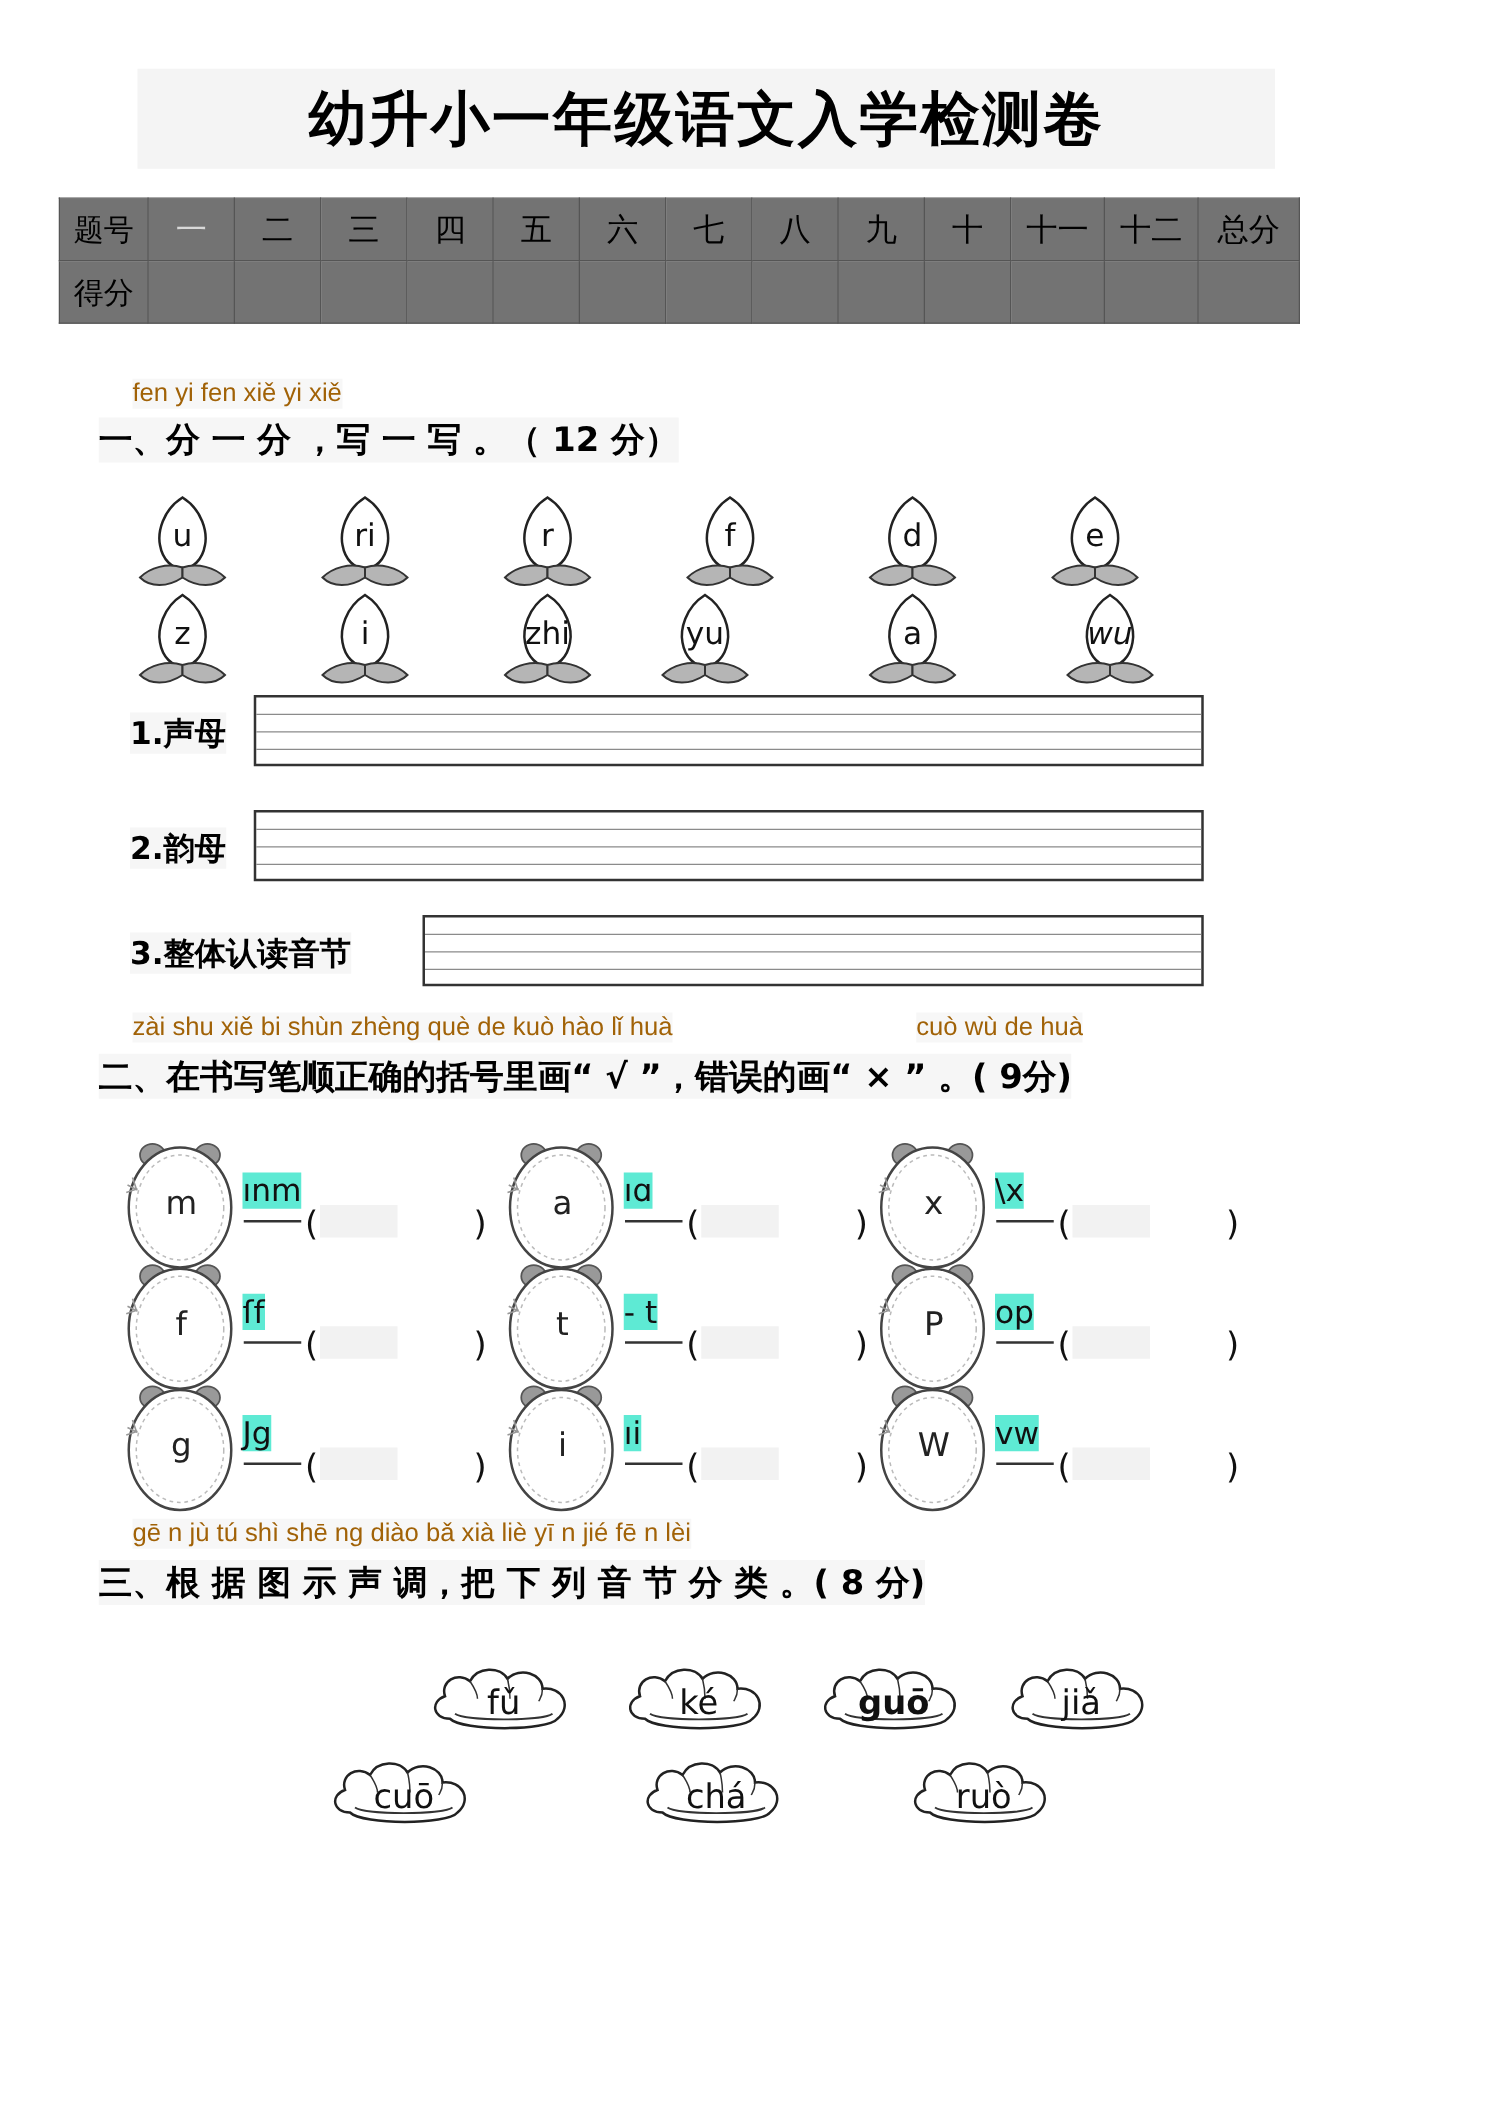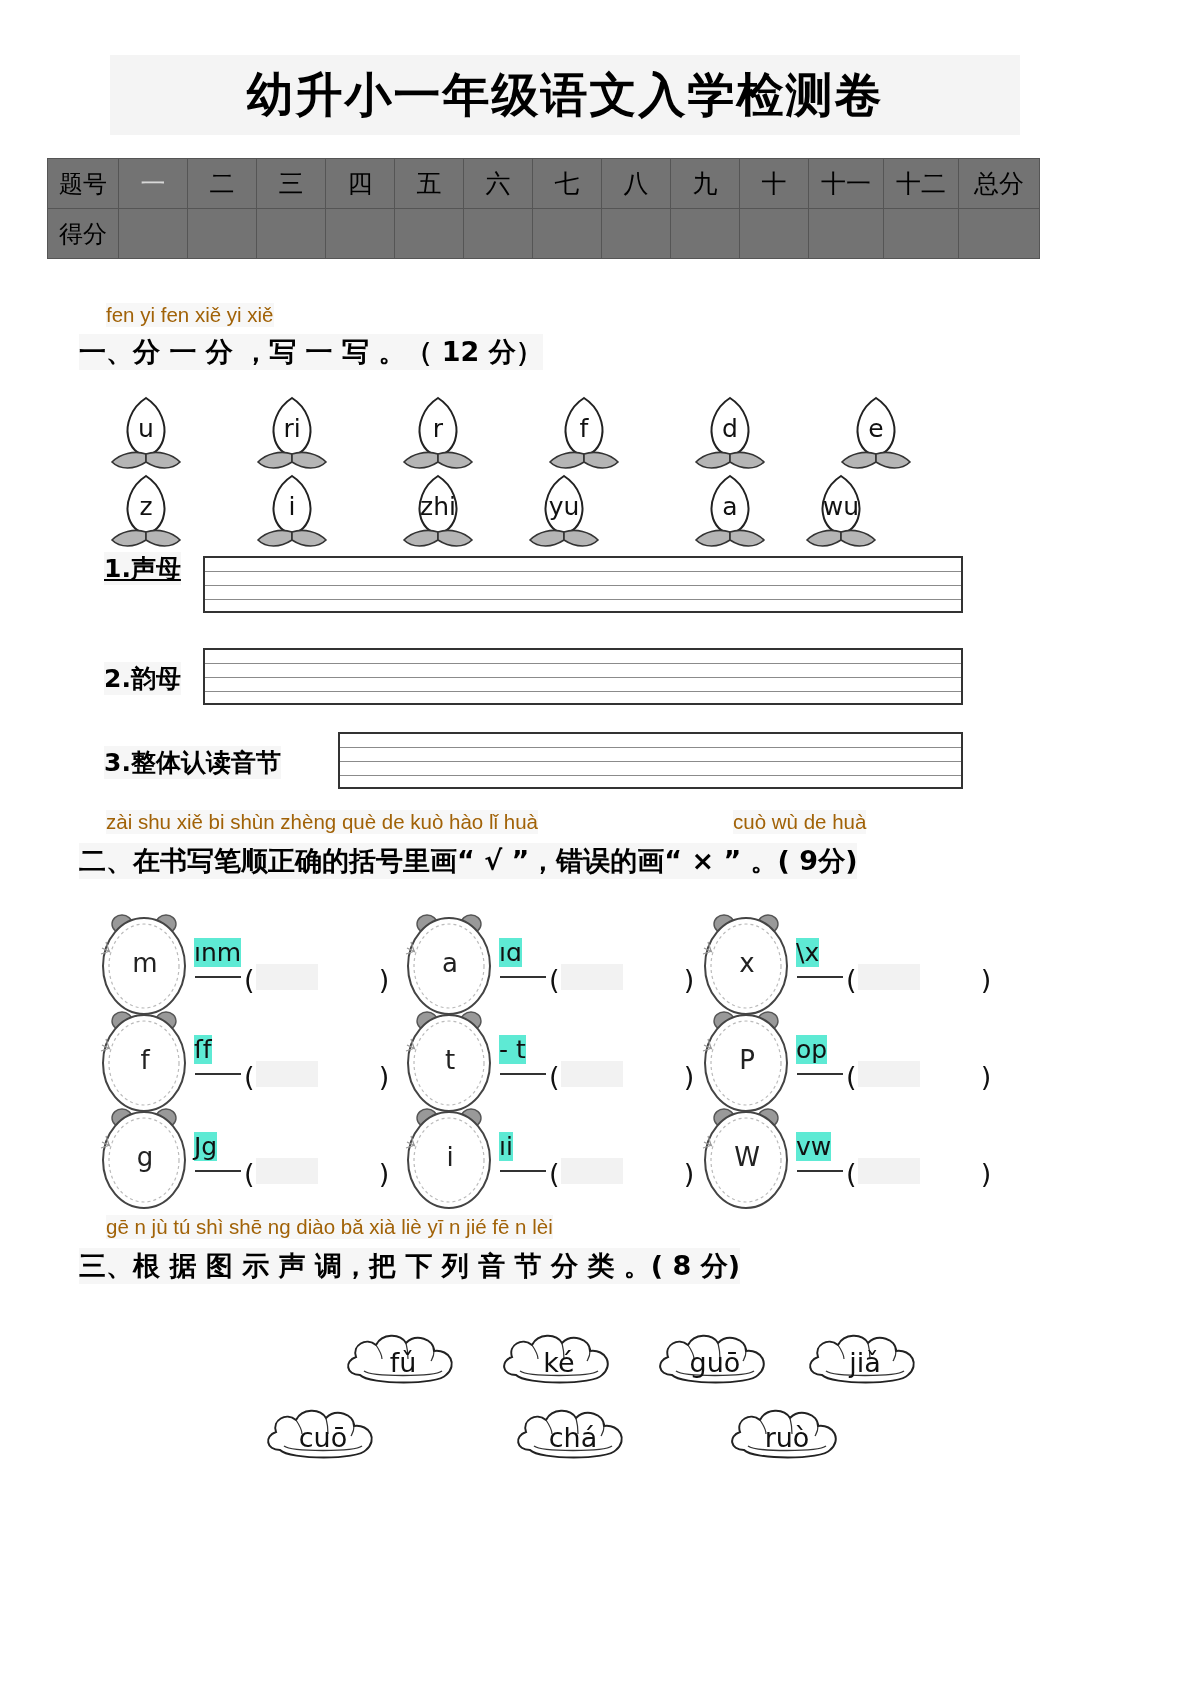--- a/index.html
+++ b/index.html
@@ -261,30 +261,30 @@
     <div class="lf-text">yu</div>
   </div>
   <div class="leafcard" style="left:674px;top:470px;">
     <svg width="112" height="92" viewBox="0 0 112 92">
       <path d="M56 6 C40 16 36 34 38 44 C40 56 48 63 56 63 C64 63 72 56 74 44 C76 34 72 16 56 6 Z" fill="#fff" stroke="#222" stroke-width="2"></path>
       <path d="M56 62 C44 58 30 62 22 70 C30 78 44 78 56 70 Z" fill="#b5b5b5" stroke="#333" stroke-width="1.6"></path>
       <path d="M56 62 C68 58 82 62 90 70 C82 78 68 78 56 70 Z" fill="#b5b5b5" stroke="#333" stroke-width="1.6"></path>
     </svg>
     <div class="lf-text">a</div>
   </div>
-  <div class="leafcard" style="left:785px;top:470px;">
+  <div class="leafcard" style="left:832px;top:470px;font-style:italic;">
     <svg width="112" height="92" viewBox="0 0 112 92">
       <path d="M56 6 C40 16 36 34 38 44 C40 56 48 63 56 63 C64 63 72 56 74 44 C76 34 72 16 56 6 Z" fill="#fff" stroke="#222" stroke-width="2"></path>
       <path d="M56 62 C44 58 30 62 22 70 C30 78 44 78 56 70 Z" fill="#b5b5b5" stroke="#333" stroke-width="1.6"></path>
       <path d="M56 62 C68 58 82 62 90 70 C82 78 68 78 56 70 Z" fill="#b5b5b5" stroke="#333" stroke-width="1.6"></path>
     </svg>
     <div class="lf-text">wu</div>
   </div>
 
-  <div class="write-label" style="left:104px;top:552px;text-decoration:underline;">1.声母</div>
+  <div class="write-label" style="left:104px;top:570px;">1.声母</div>
   <div class="write-box" style="left:203px;top:556px;width:760px;height:57px;">
     <div class="ln" style="top:13px;"></div>
     <div class="ln" style="top:27px;"></div>
     <div class="ln" style="top:41px;"></div>
   </div>
 
   <div class="write-label" style="left:104px;top:662px;">2.韵母</div>
   <div class="write-box" style="left:203px;top:648px;width:760px;height:57px;">
     <div class="ln" style="top:13px;"></div>
     <div class="ln" style="top:27px;"></div>
@@ -449,21 +449,21 @@
     <div class="cl-text">fǔ</div>
   </div>
   <div class="cloud" style="left:494px;top:1325px;">
     <svg width="130" height="72" viewBox="0 0 130 72">
       <path d="M22 50 C8 50 6 36 18 32 C14 20 28 12 38 20 C44 8 62 8 68 18 C78 8 96 14 96 26 C112 24 120 40 108 50 C100 60 32 60 22 50 Z" fill="#fff" stroke="#222" stroke-width="2"></path>
       <path d="M26 46 C34 52 96 52 104 46" fill="none" stroke="#333" stroke-width="1.4"></path>
       <path d="M38 20 C42 26 44 30 44 34 M68 18 C70 26 70 30 70 34 M96 26 C96 32 94 34 93 36" fill="none" stroke="#333" stroke-width="1.2"></path>
     </svg>
     <div class="cl-text">ké</div>
   </div>
-  <div class="cloud" style="left:650px;top:1325px;">
+  <div class="cloud" style="left:650px;top:1325px;font-weight:bold;">
     <svg width="130" height="72" viewBox="0 0 130 72">
       <path d="M22 50 C8 50 6 36 18 32 C14 20 28 12 38 20 C44 8 62 8 68 18 C78 8 96 14 96 26 C112 24 120 40 108 50 C100 60 32 60 22 50 Z" fill="#fff" stroke="#222" stroke-width="2"></path>
       <path d="M26 46 C34 52 96 52 104 46" fill="none" stroke="#333" stroke-width="1.4"></path>
       <path d="M38 20 C42 26 44 30 44 34 M68 18 C70 26 70 30 70 34 M96 26 C96 32 94 34 93 36" fill="none" stroke="#333" stroke-width="1.2"></path>
     </svg>
     <div class="cl-text">guō</div>
   </div>
   <div class="cloud" style="left:800px;top:1325px;">
     <svg width="130" height="72" viewBox="0 0 130 72">
       <path d="M22 50 C8 50 6 36 18 32 C14 20 28 12 38 20 C44 8 62 8 68 18 C78 8 96 14 96 26 C112 24 120 40 108 50 C100 60 32 60 22 50 Z" fill="#fff" stroke="#222" stroke-width="2"></path>

